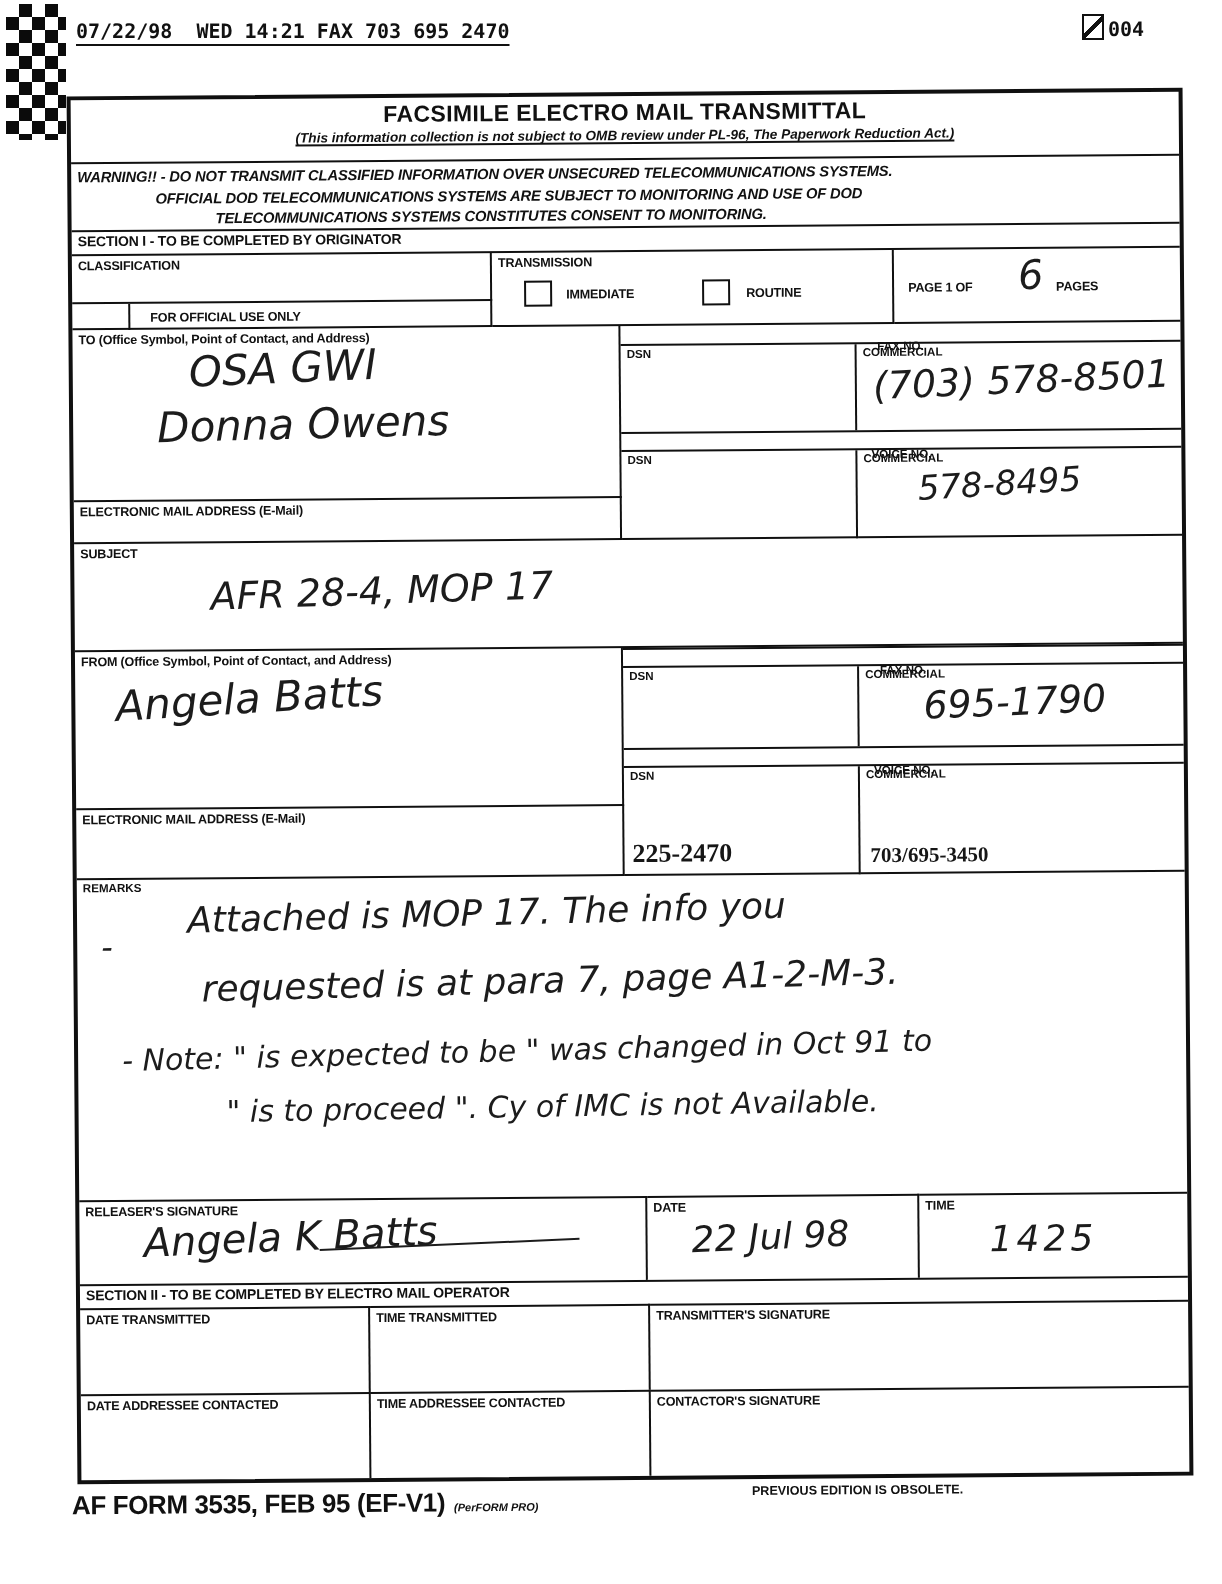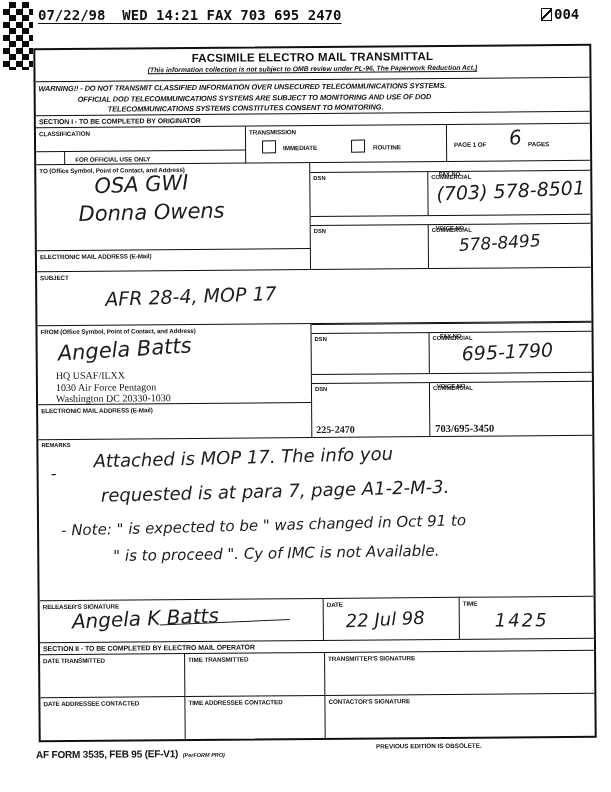--- a/index.html
+++ b/index.html
@@ -4,21 +4,21 @@
 <style>
   html,body{margin:0;padding:0;}
   body{
     width:611px;height:792px;position:relative;overflow:hidden;
     background:#ffffff;color:#111;
     font-family:"Liberation Sans", sans-serif;
     -webkit-font-smoothing:antialiased;
   }
   .abs{position:absolute;}
   
-  .banner{font-family:"DejaVu Sans Mono", monospace;font-size:14px;font-weight:bold;color:#111;white-space:pre;margin-top:47px;}
+  .banner{font-family:"DejaVu Sans Mono", monospace;font-size:10px;font-weight:bold;color:#111;white-space:pre;margin-top:47px;}
   .banner-underline{text-decoration:underline;text-underline-offset:3px;}
   .pageicon{display:inline-block;width:9px;height:11px;border:1.5px solid #111;vertical-align:-2px;margin-right:2px;
     background:linear-gradient(135deg,transparent 44%,#111 44%,#111 58%,transparent 58%);}
   
   .checker{width:30px;height:68px;
     background:repeating-conic-gradient(#0b0b0b 0% 25%, transparent 0% 50%);
     background-size:13px 13px;}
   
   .form{left:36px;top:46px;width:554px;height:690px;border:2px solid #101010;transform:rotate(-0.45deg);transform-origin:50% 50%;background:#fff;}
   .cell{position:absolute;box-sizing:border-box;}
@@ -28,21 +28,21 @@
   .lbl{font-size:6.3px;font-weight:bold;letter-spacing:-0.1px;padding:2px 0 0 3px;line-height:7px;}
   .lbl-sm{font-size:5.8px;font-weight:bold;padding:2px 0 0 3px;line-height:7px;}
   .title{font-size:11.5px;font-weight:bold;text-align:center;letter-spacing:0.2px;padding-top:3px;}
   .subtitle{font-size:6.8px;font-weight:bold;font-style:italic;text-align:center;text-decoration:underline;margin-top:2px;}
   .warn{font-size:7.4px;font-weight:bold;font-style:italic;line-height:10.5px;letter-spacing:-0.1px;}
   .sechdr{font-size:7px;font-weight:bold;line-height:12px;padding-left:3px;letter-spacing:-0.1px;}
   .ckbox{display:inline-block;width:12px;height:11px;border:1.5px solid #101010;vertical-align:middle;background:#fff;}
   .hw{font-family:"DejaVu Sans", sans-serif;font-style:italic;color:#1c1c1c;white-space:nowrap;}
   .typed{font-family:"Liberation Serif", serif;font-weight:bold;color:#161616;}
   .strike{height:0;border-top:1.7px solid #1c1c1c;}
-  .footer-id{font-size:10px;font-weight:bold;letter-spacing:-0.2px;}
+  .footer-id{font-size:13px;font-weight:bold;letter-spacing:-0.2px;}
   .footer-sw{font-size:5.5px;font-weight:bold;font-style:italic;}
   .footer-ob{font-size:6.3px;font-weight:bold;}
 </style>
 </head>
 <body>
 
 <div class="abs" style="left:38px;top:6px;">
   <span class="banner banner-underline">07/22/98  WED 14:21 FAX 703 695 2470</span>
 </div>
 <div class="abs banner" style="left:291px;top:6px;">HQ USAF/TIME(CSC)</div>
@@ -117,45 +117,40 @@
   </div>
 
   <div class="cell bb" style="left:0;top:222px;width:554px;height:54px;">
     <div class="lbl">SUBJECT</div>
     <div class="hw" style="position:absolute;left:68px;top:14px;font-size:19px;transform:rotate(-1.5deg);">AFR 28-4,  MOP 17</div>
   </div>
 
   <div class="cell br" style="left:0;top:276px;width:274px;height:78px;">
     <div class="lbl">FROM (Office Symbol, Point of Contact, and Address)</div>
     <div class="hw" style="position:absolute;left:20px;top:12px;font-size:21px;transform:rotate(-3deg);">Angela Batts</div>
-    <div class="typed" style="position:absolute;left:18px;top:44px;font-size:10px;line-height:11.5px;font-weight:normal;">
-      <div>HQ USAF/ILXX</div>
-      <div>1030 Air Force Pentagon</div>
-      <div>Washington DC 20330-1030</div>
-    </div>
   </div>
   <div class="cell bt br bb" style="left:0;top:354px;width:274px;height:36px;">
     <div class="lbl">ELECTRONIC MAIL ADDRESS (E-Mail)</div>
   </div>
   <div class="cell bt bb" style="left:274px;top:276px;width:280px;height:10px;text-align:center;">
     <span class="lbl-sm" style="padding:0;">FAX NO.</span>
   </div>
   <div class="cell br" style="left:274px;top:286px;width:118px;height:40px;">
     <div class="lbl-sm">DSN</div>
   </div>
   <div class="cell" style="left:392px;top:286px;width:162px;height:40px;">
     <div class="lbl-sm">COMMERCIAL</div>
     <div class="hw" style="position:absolute;left:32px;top:8px;font-size:19px;transform:rotate(-2deg);">695-1790</div>
   </div>
   <div class="cell bt bb" style="left:274px;top:326px;width:280px;height:10px;text-align:center;">
     <span class="lbl-sm" style="padding:0;">VOICE NO.</span>
   </div>
   <div class="cell br bb" style="left:274px;top:336px;width:118px;height:54px;">
     <div class="lbl-sm">DSN</div>
-    <div class="typed" style="position:absolute;left:4px;bottom:2px;font-size:10px;">225-2470</div>
+    <div class="typed" style="position:absolute;left:4px;bottom:2px;font-size:13px;">225-2470</div>
   </div>
   <div class="cell bb" style="left:392px;top:336px;width:162px;height:54px;">
     <div class="lbl-sm">COMMERCIAL</div>
     <div class="typed" style="position:absolute;left:5px;bottom:2px;font-size:10.5px;">703/695-3450</div>
   </div>
 
   <div class="cell" style="left:0;top:390px;width:554px;height:160px;">
     <div class="lbl-sm">REMARKS</div>
     <div class="hw" style="position:absolute;left:12px;top:24px;font-size:16px;">-</div>
     <div class="hw" style="position:absolute;left:55px;top:8px;font-size:18px;transform:rotate(-1deg);">Attached is MOP 17.   The info you</div>

